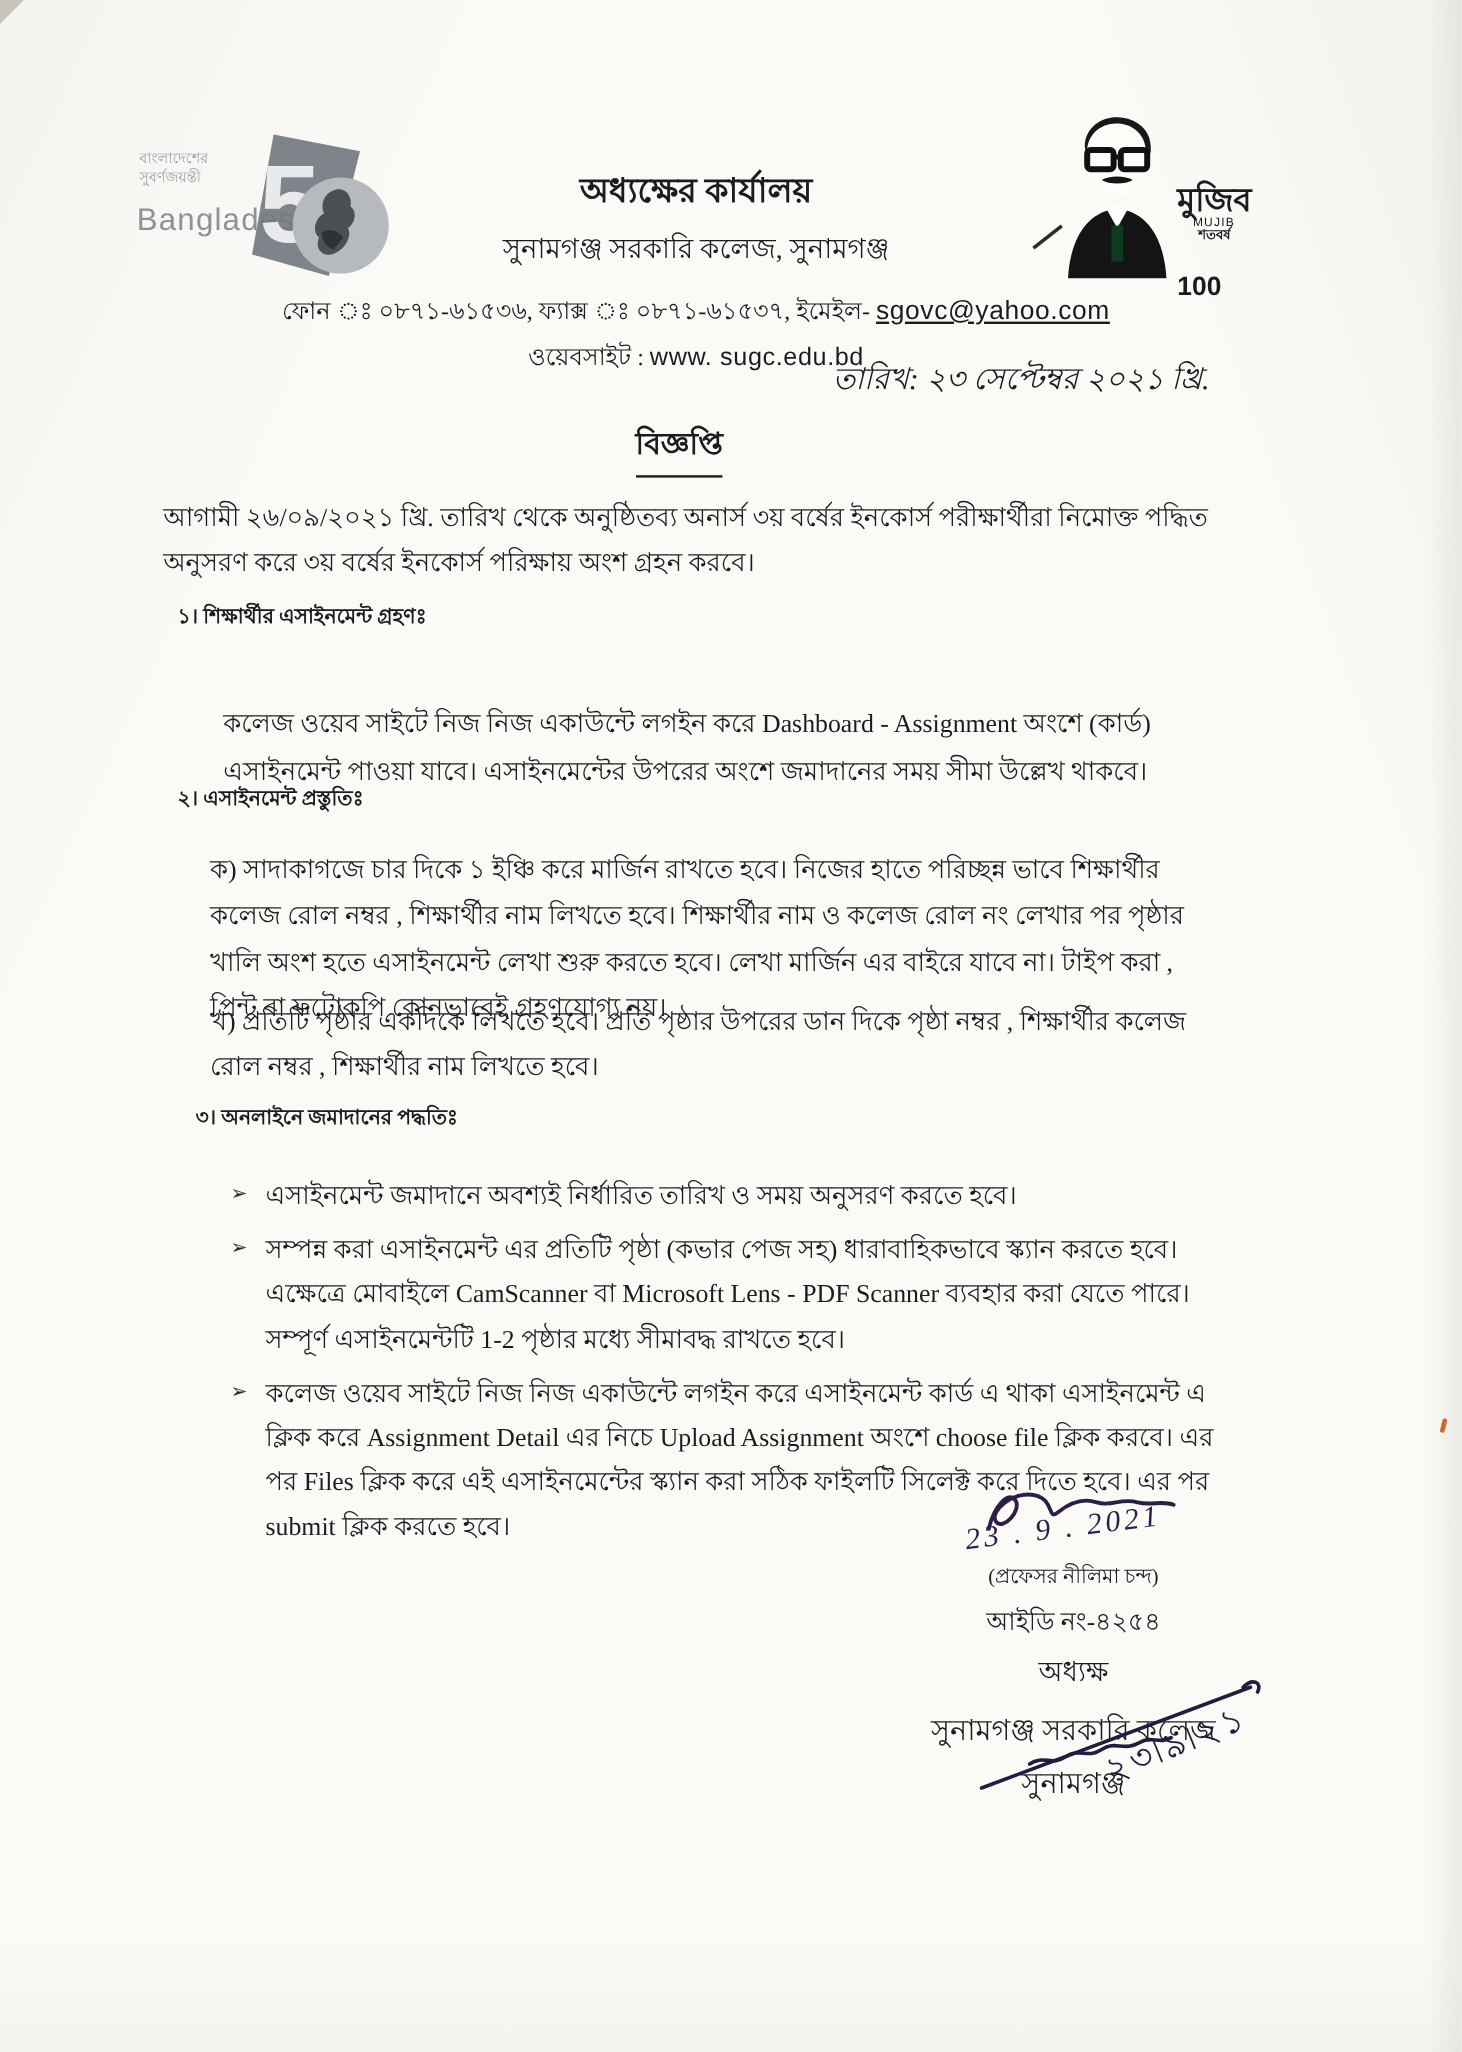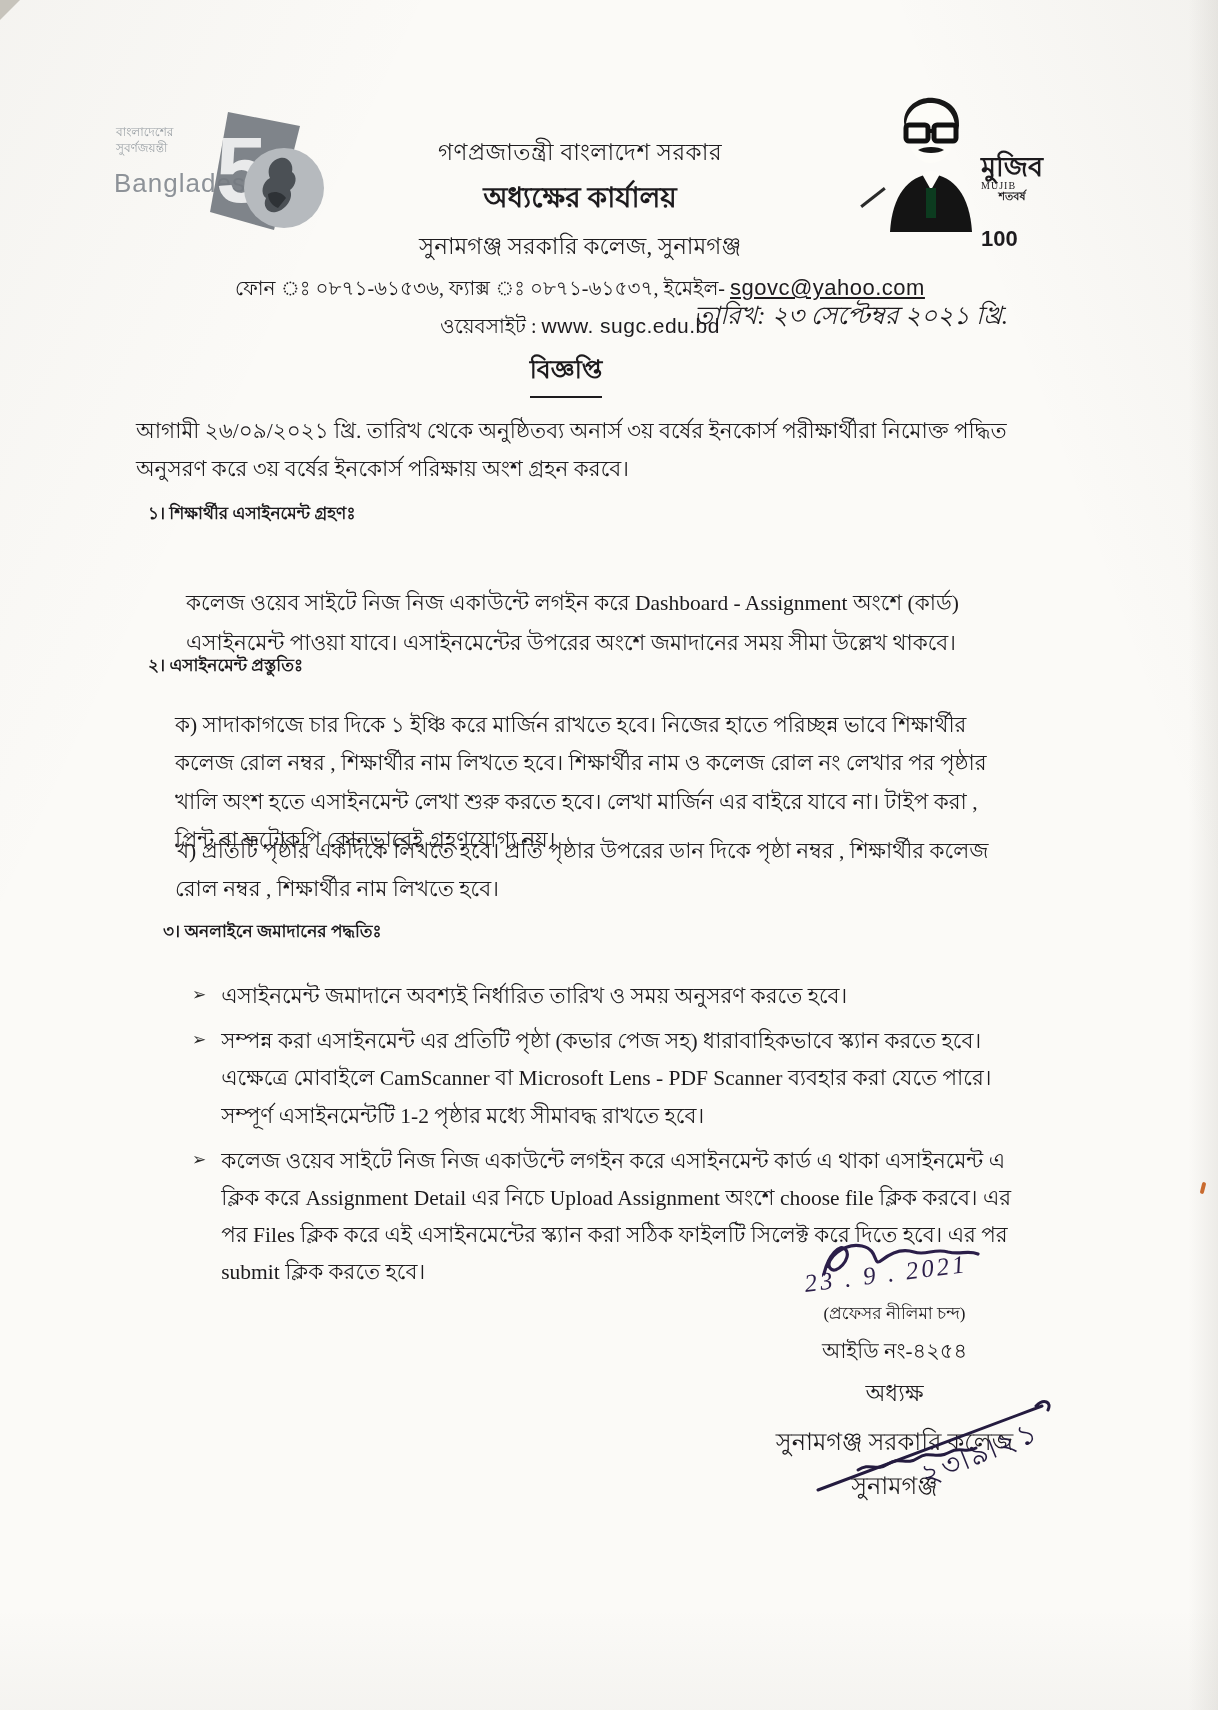--- a/index.html
+++ b/index.html
@@ -19,39 +19,39 @@
     background:linear-gradient(to left, rgba(110,104,92,0.10), rgba(0,0,0,0)); }
   .corner-tl { position:absolute; left:0; top:0; width:0; height:0;
     border-style:solid; border-width:20px 20px 0 0;
     border-color:#c7c4bc transparent transparent transparent; }
 
   
   .hdr { position:absolute; top:134px; left:100px; width:960px; text-align:center; }
   .hdr-gov     { font-size:23px; letter-spacing:0.5px; }
   .hdr-office  { font-size:28px; font-weight:bold; margin-top:3px; }
   .hdr-college { font-size:23px; margin-top:5px; }
-  .hdr-contact { font-size:20px; margin-top:6px; white-space:nowrap; }
+  .hdr-contact { font-size:20px; margin-top:16px; white-space:nowrap; }
   .hdr-contact .email { font-family:"Liberation Sans",sans-serif; font-size:22px;
     text-decoration:underline; letter-spacing:0.5px; }
   .hdr-web { font-size:20px; margin-top:5px; }
   .hdr-web .site { font-family:"Liberation Sans",sans-serif; font-size:21px; letter-spacing:0.5px; }
 
   
   .logo50 { position:absolute; left:110px; top:106px; width:215px; height:130px; }
   .logo50 .bn { position:absolute; left:6px; top:18px; color:#9aa0a5; font-size:12px; line-height:1.35; }
   .logo50 .en { position:absolute; left:4px; top:62px; color:#8d9298; font-size:26px;
     font-family:"Liberation Sans",sans-serif; letter-spacing:1px; }
   .logo50 svg { position:absolute; left:98px; top:0; }
 
   
   .mujib { position:absolute; left:858px; top:92px; width:185px; height:140px; }
   .mujib svg { position:absolute; left:18px; top:0; }
   .mujib .txt { position:absolute; right:0; top:62px; text-align:left; line-height:1; }
   .mujib .nm-bn { font-size:27px; font-weight:bold; }
-  .mujib .nm-en { font-size:10px; font-family:Liberation Serif, serif; letter-spacing:1px; }
+  .mujib .nm-en { font-size:10px; font-family:Liberation Sans, sans-serif; letter-spacing:1px;margin-left:13px; }
   .mujib .sub   { font-size:11px; font-weight:bold;text-align:center; }
   .mujib .num   { font-size:22px; font-weight:bold; font-family:"Liberation Sans",sans-serif;margin-top:26px; }
   .mujib .slash { position:absolute; left:0; top:104px; width:30px; height:3px;
     background:#2a2a2a; transform:rotate(-38deg); }
 
   
   .date-line { position:absolute; top:296px; right:210px; font-size:25px;font-style:italic; }
   .doc-title { position:absolute; top:350px; left:0; width:1132px; text-align:center; }
   .doc-title span { display:inline-block; font-size:25px; font-weight:bold;
     border-bottom:2px solid #1d1b1e; padding-bottom:3px; }
@@ -124,21 +124,20 @@
     <div class="slash"></div>
     <div class="txt">
       <div class="nm-bn">মুজিব</div>
       <div class="nm-en">MUJIB</div>
       <div class="sub">শতবর্ষ</div>
       <div class="num">100</div>
     </div>
   </div>
 
   <div class="hdr">
-    <div class="hdr-gov">গণপ্রজাতন্ত্রী বাংলাদেশ সরকার</div>
     <div class="hdr-office">অধ্যক্ষের কার্যালয়</div>
     <div class="hdr-college">সুনামগঞ্জ সরকারি কলেজ,  সুনামগঞ্জ</div>
     <div class="hdr-contact"><span>ফোন ঃ ০৮৭১-৬১৫৩৬, ফ্যাক্স ঃ ০৮৭১-৬১৫৩৭,  ইমেইল- </span><span class="email">sgovc@yahoo.com</span></div>
     <div class="hdr-web"><span>ওয়েবসাইট : </span><span class="site">www. sugc.edu.bd</span></div>
   </div>
 
   <div class="date-line">তারিখ: ২৩ সেপ্টেম্বর ২০২১ খ্রি.</div>
 
   <div class="doc-title">
     <span>বিজ্ঞপ্তি</span>

